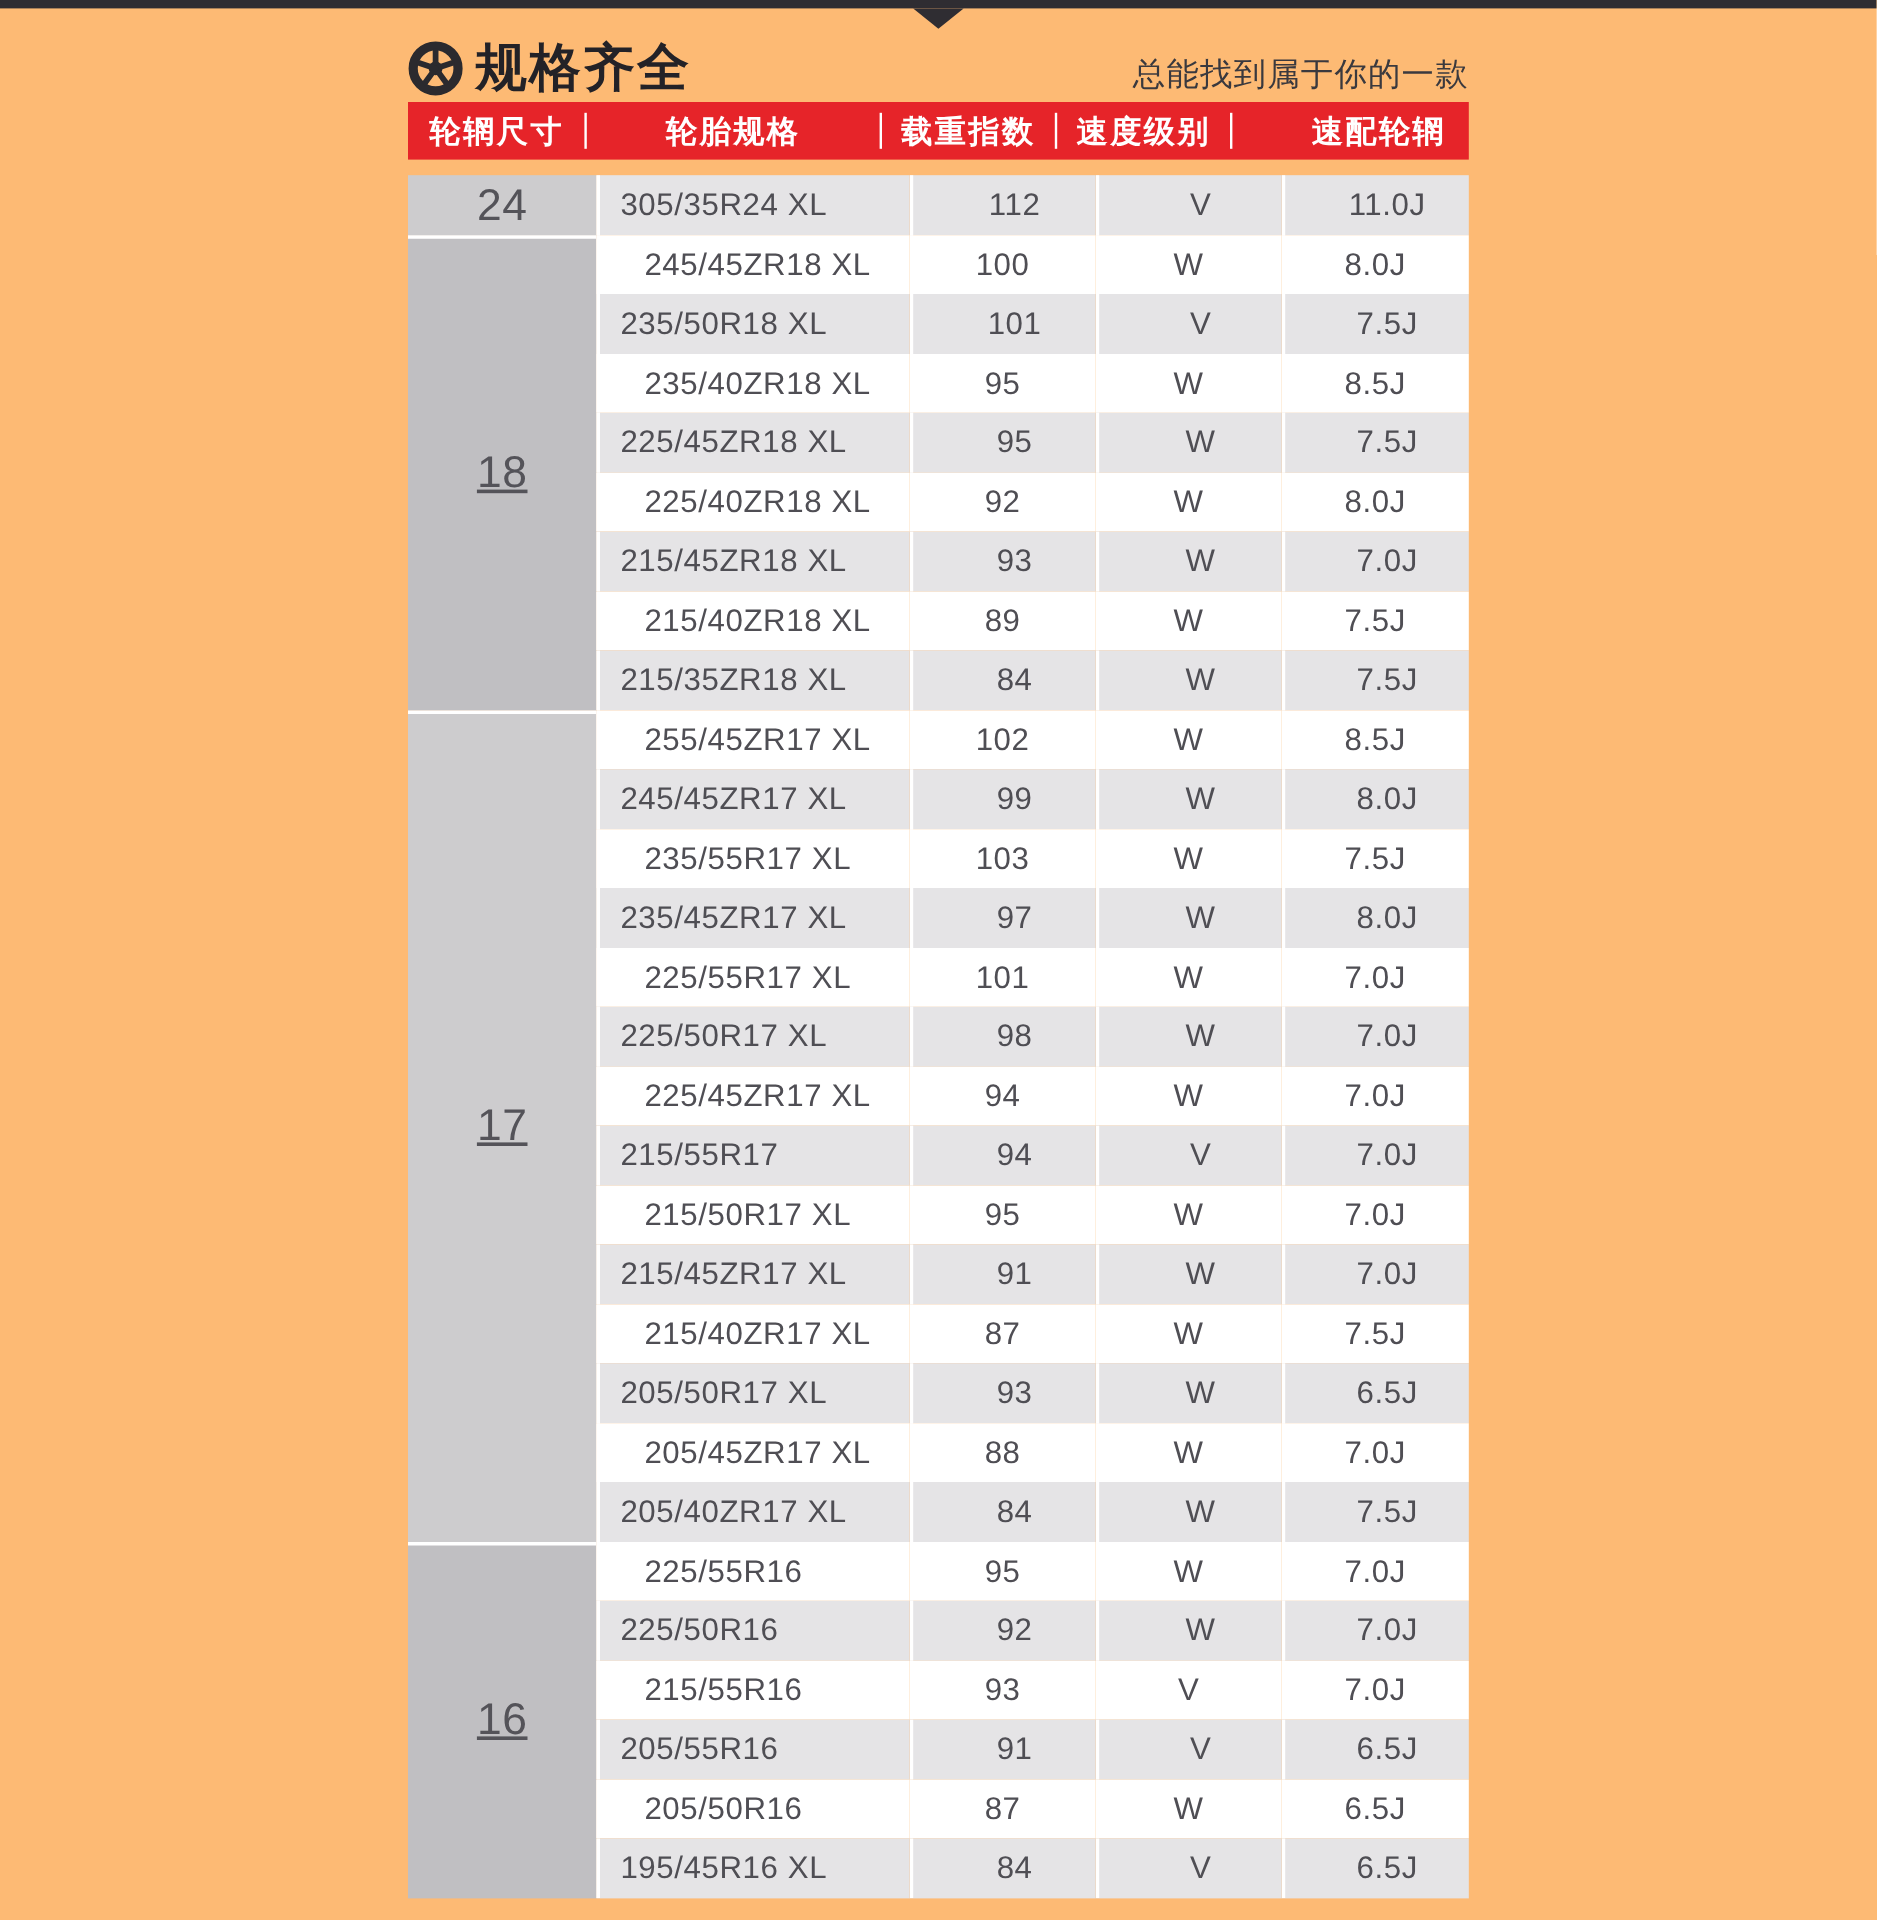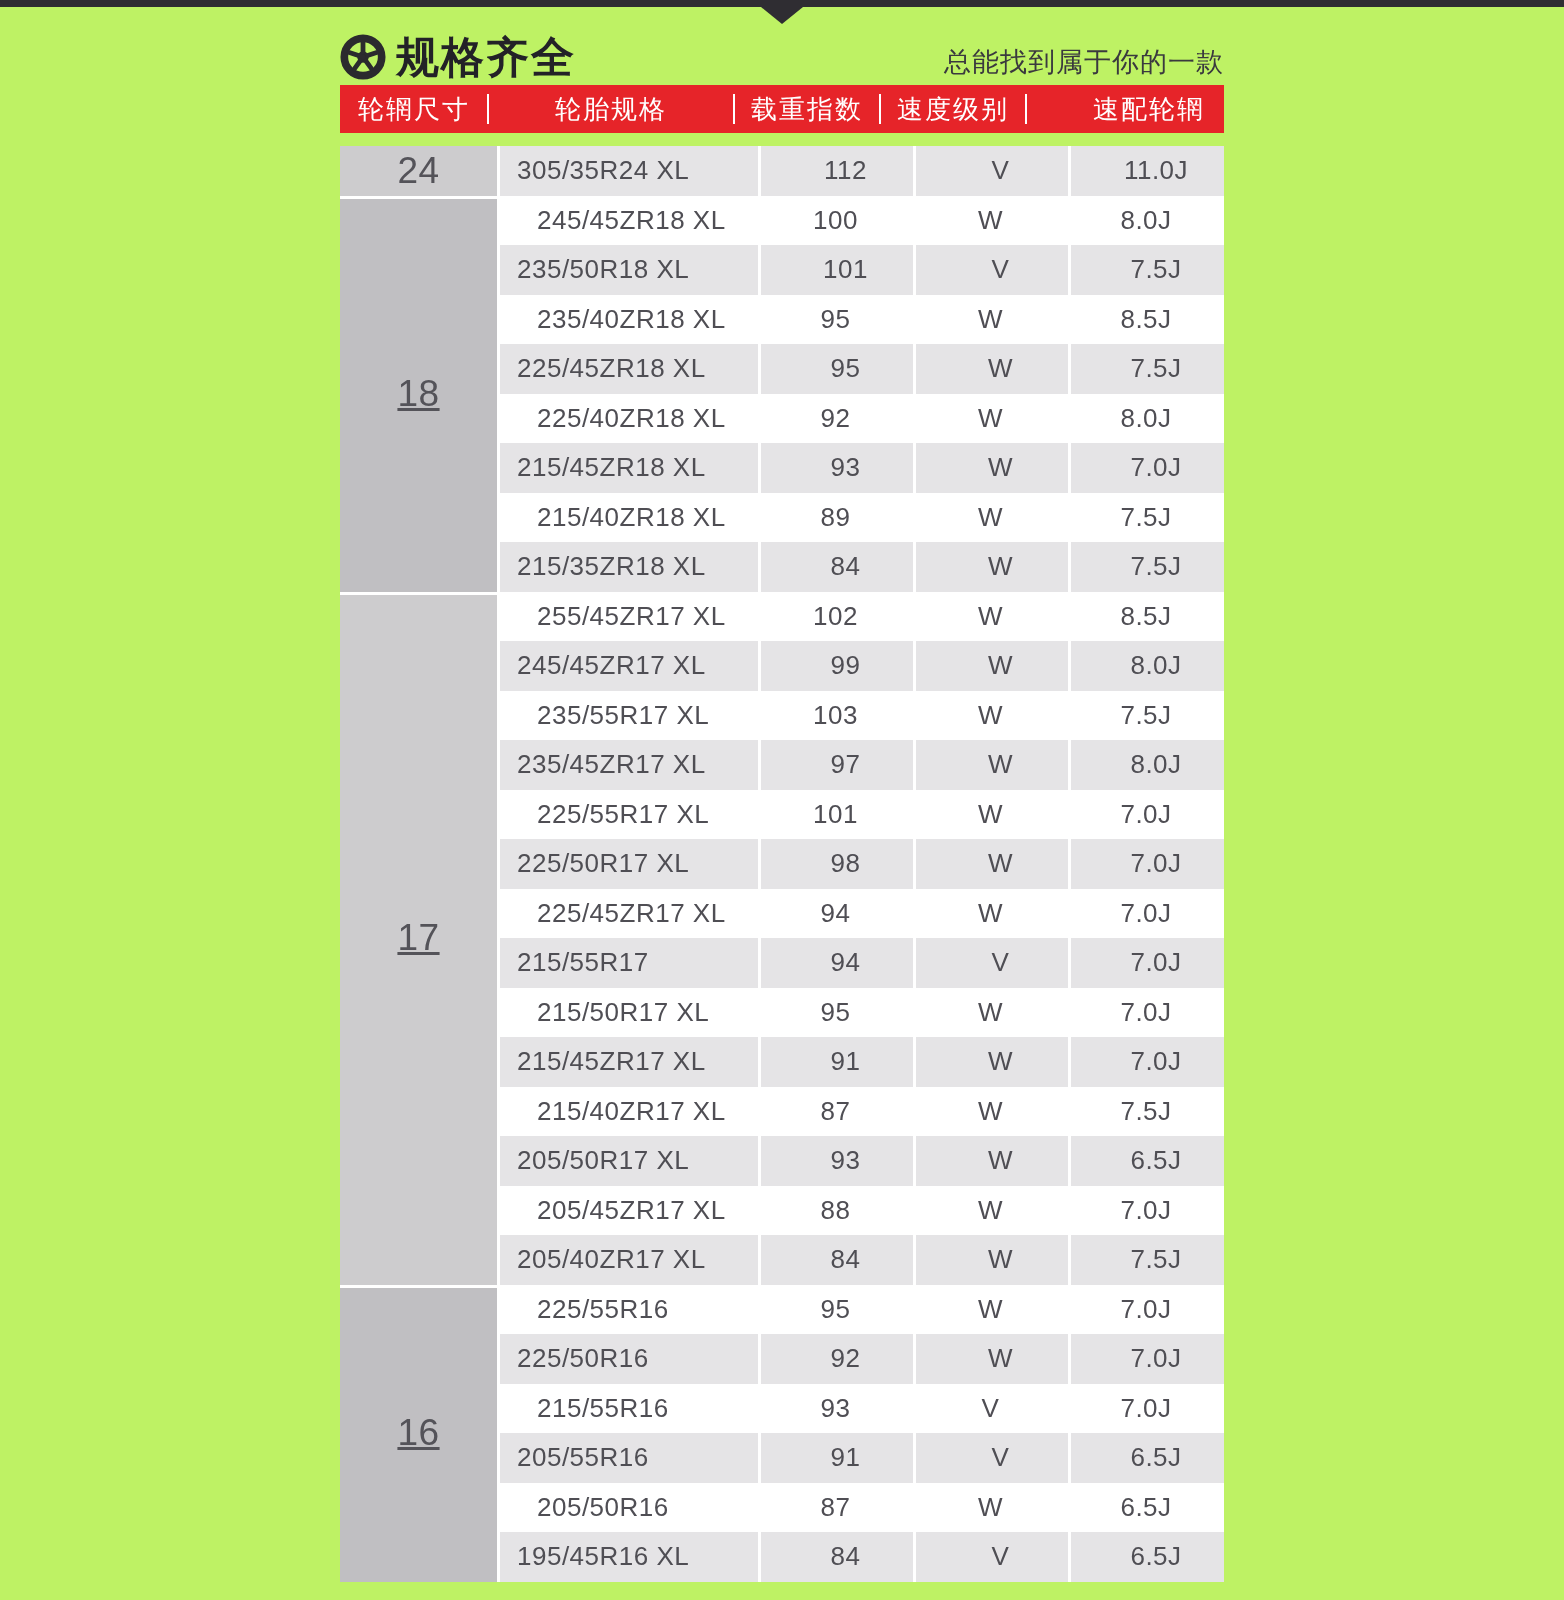--- a/index.html
+++ b/index.html
@@ -1,36 +1,36 @@
 <!DOCTYPE html>
 <html style="--topbar: #2f2d32; --red: #e62429; --row-gray: #e5e4e6; --row-white: #ffffff; --rim-light: #cdccce; --rim-dark: #c0bfc2; --body-text: #4f4e54; --title-text: #232227;"><head>
 <meta charset="utf-8">
 <style>
   html,body{margin:0;padding:0;background:#fff;}
   .page{
-    position:relative;width:1564px;height:1600px;background:#bef264;overflow:hidden;
+    position:relative;width:1564px;height:1600px;background:#fdba74;overflow:hidden;
     font-family:"Liberation Sans","DejaVu Sans",sans-serif;
   }
   
   .topbar{position:absolute;top:0;left:0;width:1564px;height:7px;background:var(--topbar,#2f2d32);}
   .notch{position:absolute;top:7px;left:782px;transform:translateX(-50%);
     width:0;height:0;border-left:21px solid transparent;border-right:21px solid transparent;
     border-top:17px solid var(--topbar,#2f2d32);}
   
   .content{position:absolute;left:340px;top:0;width:884px;}
   .title-row{position:absolute;top:31px;left:0;width:884px;height:52px;display:flex;align-items:center;}
   .wheel{width:46px;height:46px;flex:0 0 46px;display:block;}
   .title{margin:0 0 0 10px;font-size:43px;font-weight:bold;color:var(--title-text,#232227);
     letter-spacing:2px;line-height:52px;white-space:nowrap;}
   .subtitle{margin-left:auto;align-self:flex-end;font-size:27px;color:#3a393e;
     padding-bottom:3px;letter-spacing:1px;white-space:nowrap;}
   
   .thead{position:absolute;top:85px;left:0;width:884px;height:48px;background:var(--red,#e62429);display:flex;}
   .th{position:relative;display:flex;align-items:center;justify-content:center;
-    color:#fff;font-size:26px;font-weight:normal;letter-spacing:2px;}
+    color:#fff;font-size:26px;font-weight:bold;letter-spacing:2px;}
   .th.c1{width:157px;} .th.c2{width:261px;} .th.c3{width:155px;} .th.c4{width:155px;} .th.c5{width:159px;margin-left:48px;}
   .th:not(:last-child)::after{content:"";position:absolute;right:-1px;top:9px;width:2px;height:30px;background:#fff;}
   
   table.spec{position:absolute;top:146px;left:0;width:884px;border-collapse:collapse;table-layout:fixed;}
   col.w1{width:157px;} col.w2{width:261px;} col.w3{width:155px;} col.w4{width:155px;} col.w5{width:156px;}
   td{height:49.5px;padding:0;font-size:26px;color:var(--body-text,#4f4e54);
      text-align:center;vertical-align:middle;letter-spacing:0.5px;}
   td.data{box-shadow:inset 3px 0 0 #ffffff;}
   td.spec-col{text-align:left;padding-left:40px;}
   tr.gray td.data{background:var(--row-gray,#e5e4e6);padding-left:20px;}

